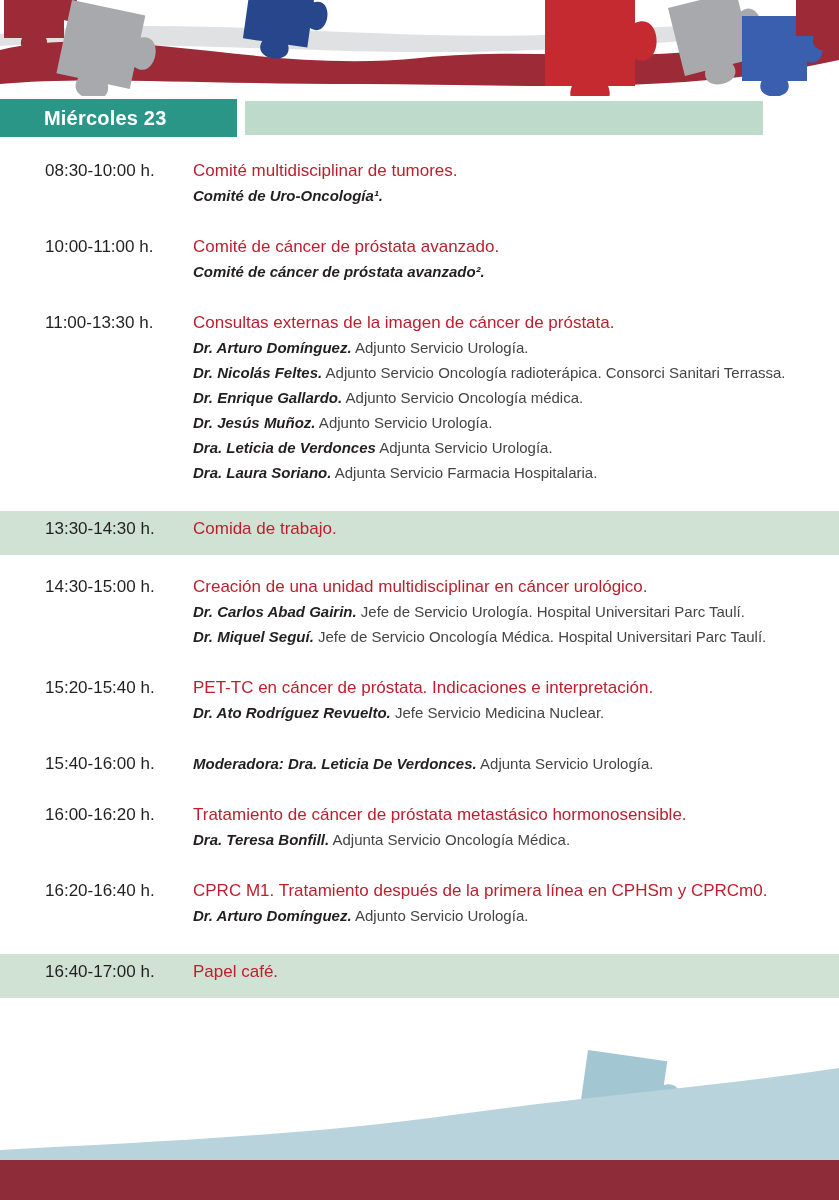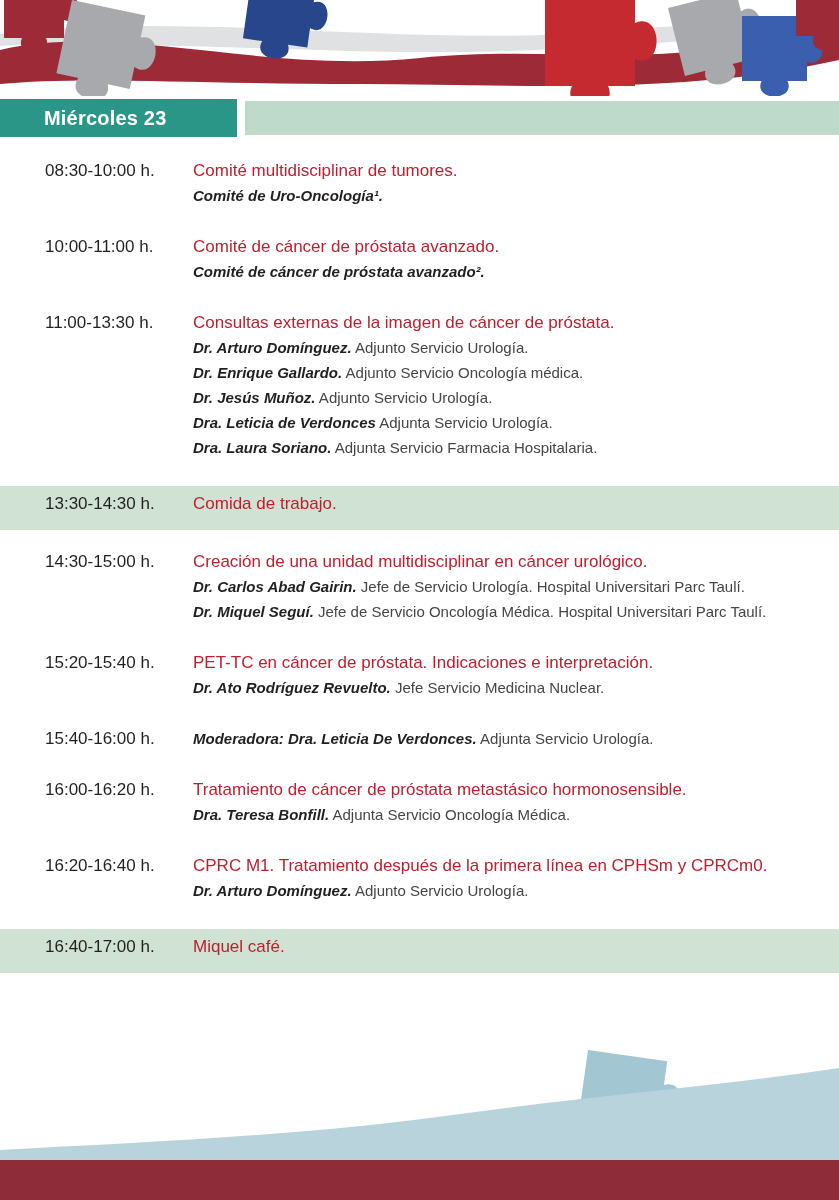--- a/index.html
+++ b/index.html
@@ -42,21 +42,21 @@
   .pz-darkred{fill:var(--ribbon_red);}
   .pz-gray{fill:var(--puzzle_gray);}
   .pz-blue{fill:var(--puzzle_blue);}
   .pz-bluedark{fill:var(--puzzle_blue_dark);}
   .pz-red{fill:var(--bright_red);}
   .wave{fill:var(--wave_blue);}
   .wave-piece{fill:var(--wave_piece_blue);}
   .bottom-bar{fill:var(--maroon);}
   
   .day-banner{
-    position:absolute;top:99px;left:0;width:839px;height:38px;z-index:2;
+    position:absolute;top:99px;left:0;width:763px;height:38px;z-index:2;
   }
   .day-banner .day-block{
     position:absolute;top:0;left:0;width:237px;height:38px;
     background:var(--teal);
     color:#ffffff;
     font-size:20px;font-weight:bold;
     line-height:38px;
     padding-left:44px;
     box-sizing:border-box;
     letter-spacing:.2px;
@@ -149,20 +149,21 @@
       <div class="title">Comité de cáncer de próstata avanzado.</div>
     <div class="line"><span class="strong">Comité de cáncer de próstata avanzado².</span></div>
         </div>
   </div>
 
   <div class="row">
     <div class="time">11:00-13:30 h.</div>
     <div class="content">
       <div class="title">Consultas externas de la imagen de cáncer de próstata.</div>
     <div class="line"><span class="strong">Dr. Arturo Domínguez.</span><span class="normal"> Adjunto Servicio Urología.</span></div>
+          <div class="line"><span class="strong">Dr. Nicolás Feltes.</span><span class="normal"> Adjunto Servicio Oncología radioterápica. Consorci Sanitari Terrassa.</span></div>
           <div class="line"><span class="strong">Dr. Enrique Gallardo.</span><span class="normal"> Adjunto Servicio Oncología médica.</span></div>
           <div class="line"><span class="strong">Dr. Jesús Muñoz.</span><span class="normal"> Adjunto Servicio Urología.</span></div>
           <div class="line"><span class="strong">Dra. Leticia de Verdonces</span><span class="normal"> Adjunta Servicio Urología.</span></div>
           <div class="line"><span class="strong">Dra. Laura Soriano.</span><span class="normal"> Adjunta Servicio Farmacia Hospitalaria.</span></div>
         </div>
   </div>
 
   <div class="row highlight">
     <div class="time">13:30-14:30 h.</div>
     <div class="content">
@@ -207,21 +208,21 @@
     <div class="time">16:20-16:40 h.</div>
     <div class="content">
       <div class="title">CPRC M1. Tratamiento después de la primera línea en CPHSm y CPRCm0.</div>
     <div class="line"><span class="strong">Dr. Arturo Domínguez.</span><span class="normal"> Adjunto Servicio Urología.</span></div>
         </div>
   </div>
 
   <div class="row highlight">
     <div class="time">16:40-17:00 h.</div>
     <div class="content">
-      <div class="title">Miquel café.</div>
+      <div class="title">Papel café.</div>
     </div>
   </div>
 </div>
 
   <svg class="bottom-decoration" viewBox="0 0 839 150" aria-hidden="true">
     <use href="#pz" class="wave-piece" transform="translate(588,0) rotate(8) scale(1.6)"></use>
     <path class="wave" d="M0 100 C150 92 300 86 460 64 C600 45 720 36 839 18 L839 150 H0 Z"></path>
     <rect class="bottom-bar" x="0" y="110" width="839" height="40"></rect>
   </svg>
 

